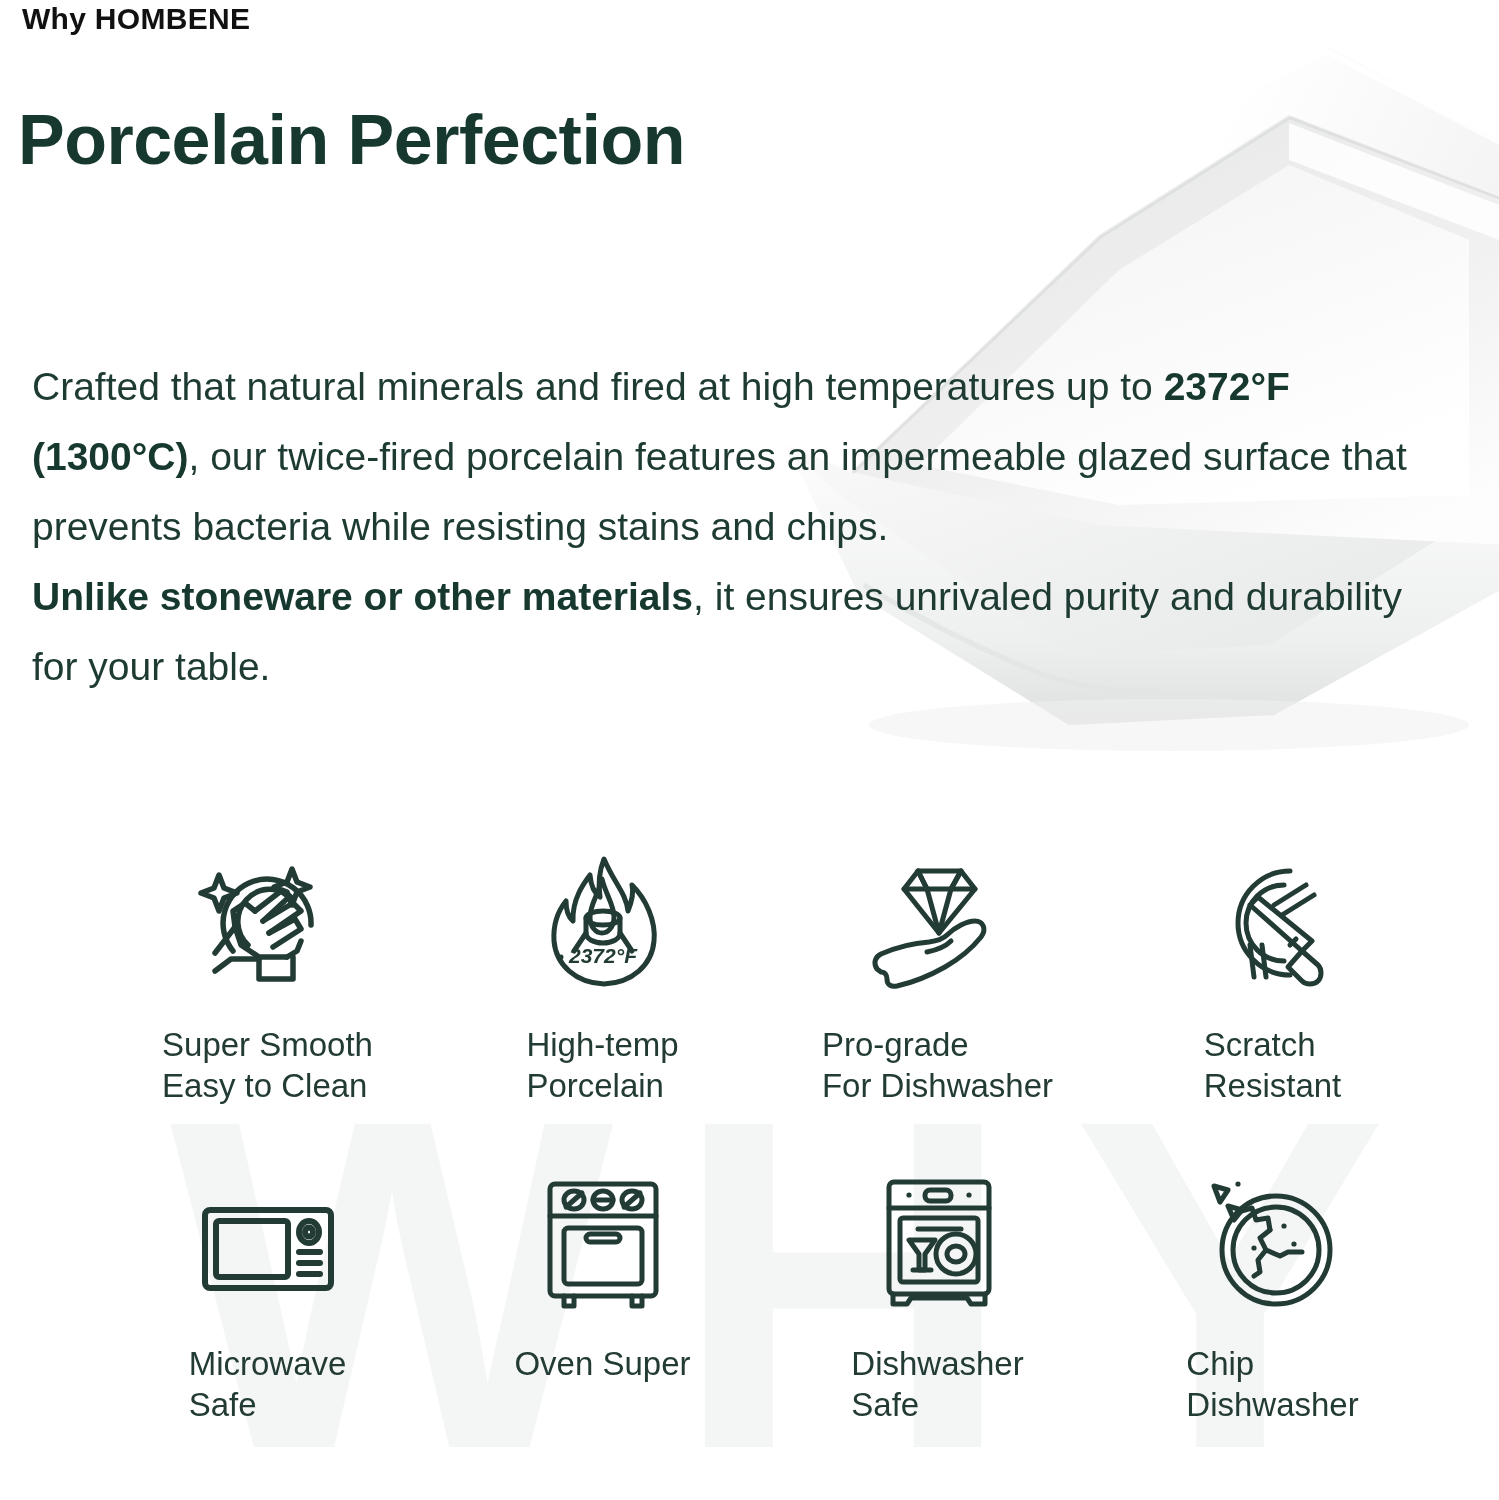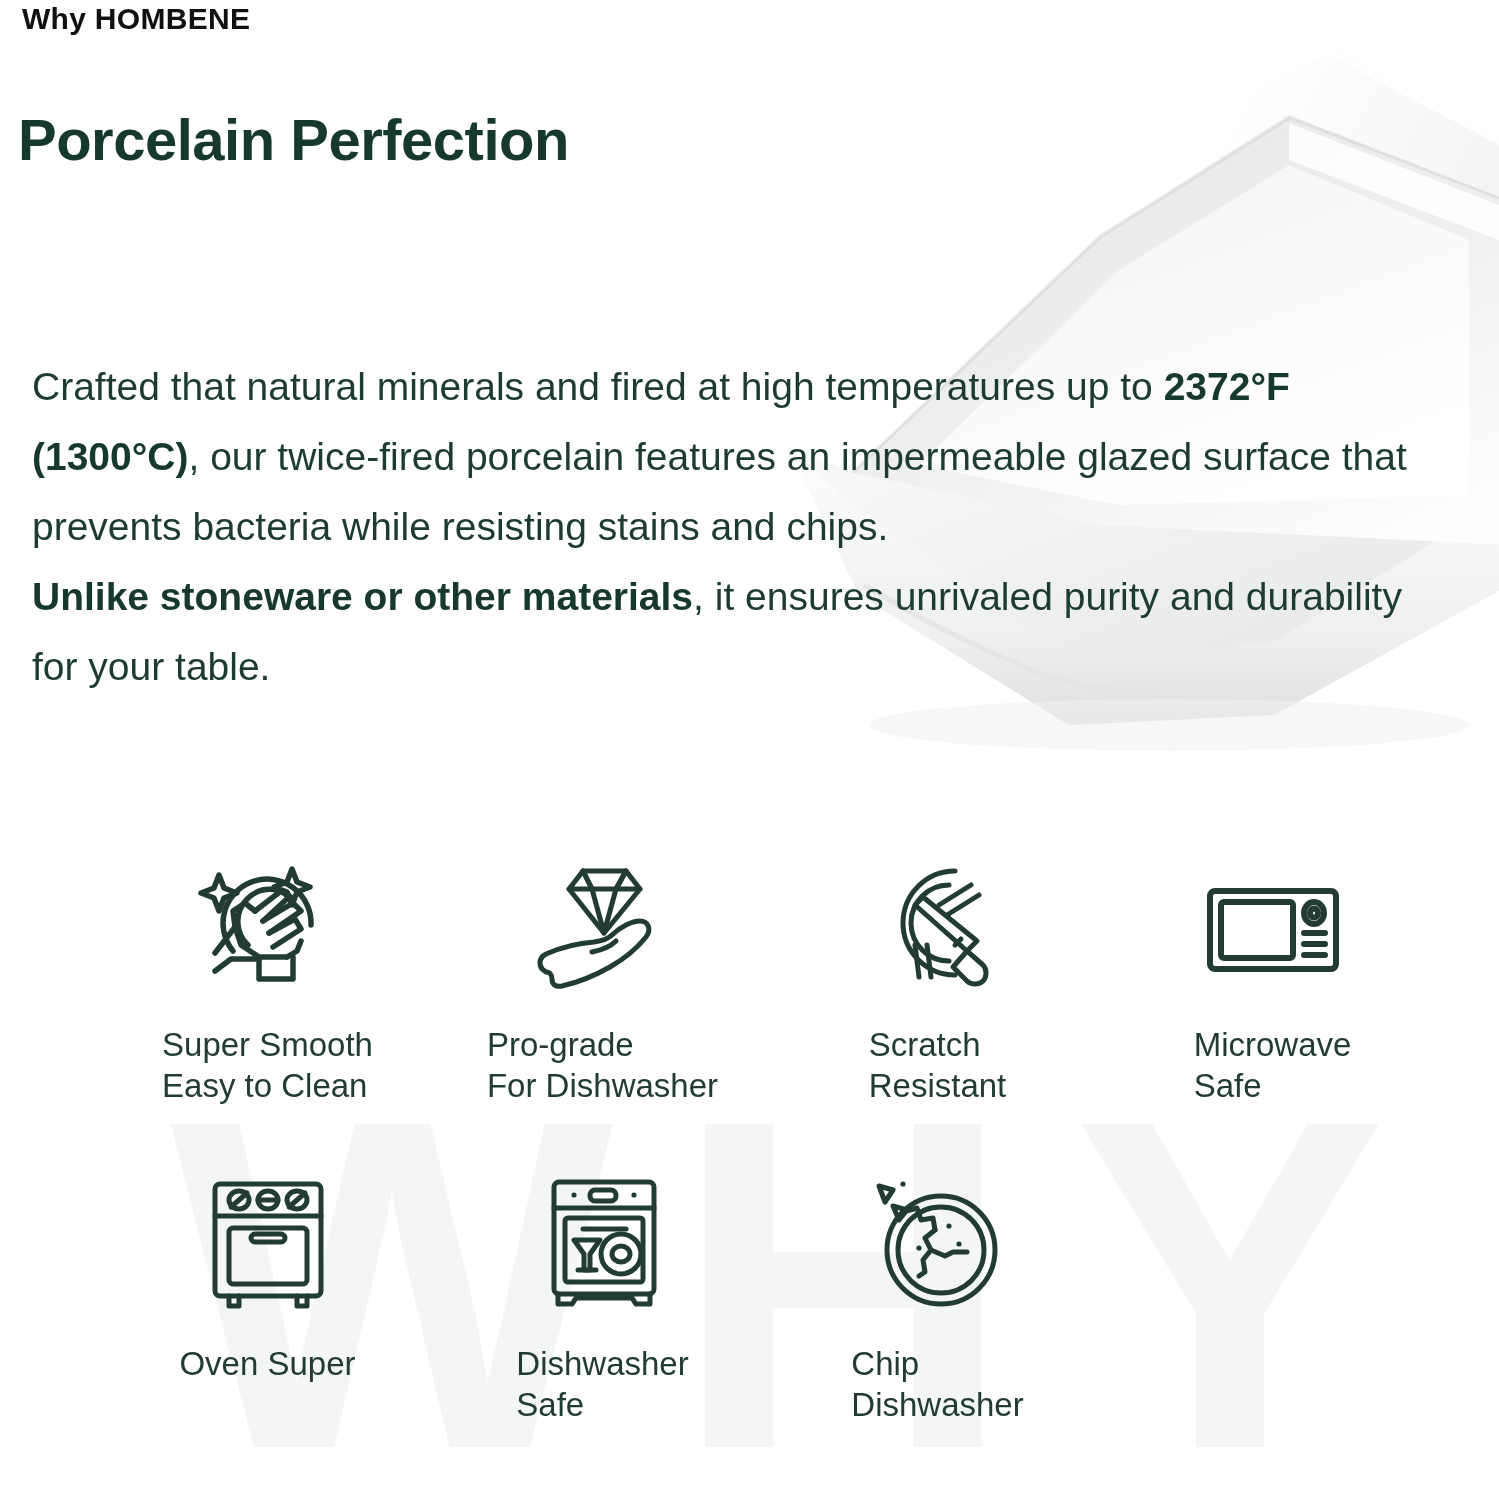--- a/index.html
+++ b/index.html
@@ -48,21 +48,21 @@
     letter-spacing: 0.3px;
     z-index: 4;
     white-space: nowrap;
   }
 
   
   .headline {
     position: absolute;
     left: 18px;
     top: 92px;
-    font-size: 58px;
+    font-size: 70px;
     line-height: 96px;
     font-weight: 700;
     color: #16382f;
     letter-spacing: -0.5px;
     z-index: 4;
     white-space: nowrap;
   }
   .subhead {
     position: absolute;
     left: 18px;
@@ -222,20 +222,41 @@
           <path d="M 94 104 L 104 98 L 108 88"></path>
 
           <path d="M 26 22 L 31 35 L 44 40 L 31 45 L 26 58 L 21 45 L 8 40 L 21 35 Z"></path>
           <path d="M 99 16 L 104 29 L 117 34 L 104 39 L 99 52 L 94 39 L 81 34 L 94 29 Z"></path>
         </svg>
       </div>
       <div class="icon-label">Super Smooth
 Easy to Clean</div>
     </div>
 
+    <div class="icon-cell">
+      <div class="icon-art">
+        <svg width="150" height="150" viewBox="0 0 150 150" fill="none" stroke="#233b35" stroke-width="5" stroke-linecap="round" stroke-linejoin="round">
+
+          <path d="M 76 6 C 86 30 98 40 100 58 C 104 48 106 40 104 32 C 118 46 128 68 126 88 C 124 112 104 130 76 131 C 48 130 28 112 26 88 C 25 72 30 58 38 48 C 38 58 40 64 45 68 C 44 46 56 30 62 22 C 63 34 66 40 72 44 C 70 30 72 16 76 6 Z"></path>
+
+          <path d="M 74 26 C 78 42 86 52 86 64 C 86 74 80 80 74 80 C 68 80 62 74 62 64 C 62 52 70 42 74 26 Z"></path>
+
+          <ellipse cx="75" cy="65" rx="17" ry="7"></ellipse>
+          <path d="M 58 65 L 58 80 C 58 86 66 90 75 90 C 84 90 92 86 92 80 L 92 65"></path>
+          <path d="M 58 80 L 46 98"></path>
+          <path d="M 92 80 L 104 98"></path>
+
+          <text x="75" y="110" font-family="'Liberation Sans', sans-serif" font-size="21" font-weight="700" font-style="italic" fill="#233b35" stroke="none" text-anchor="middle">2372°F</text>
+
+          <circle cx="33" cy="104" r="2.5" fill="#233b35" stroke="none"></circle>
+        </svg>
+      </div>
+      <div class="icon-label">High-temp
+Porcelain</div>
+    </div>
 
     <div class="icon-cell">
       <div class="icon-art">
         <svg width="150" height="150" viewBox="0 0 150 150" fill="none" stroke="#233b35" stroke-width="5" stroke-linecap="round" stroke-linejoin="round">
 
           <path d="M 55 18 L 98 18 L 112 36 L 76 80 L 41 36 Z"></path>
           <path d="M 41 36 L 112 36"></path>
           <path d="M 55 18 L 64 36 L 76 80 L 88 36 L 98 18"></path>
           <path d="M 64 36 L 55 18 M 88 36 L 98 18"></path>
 

